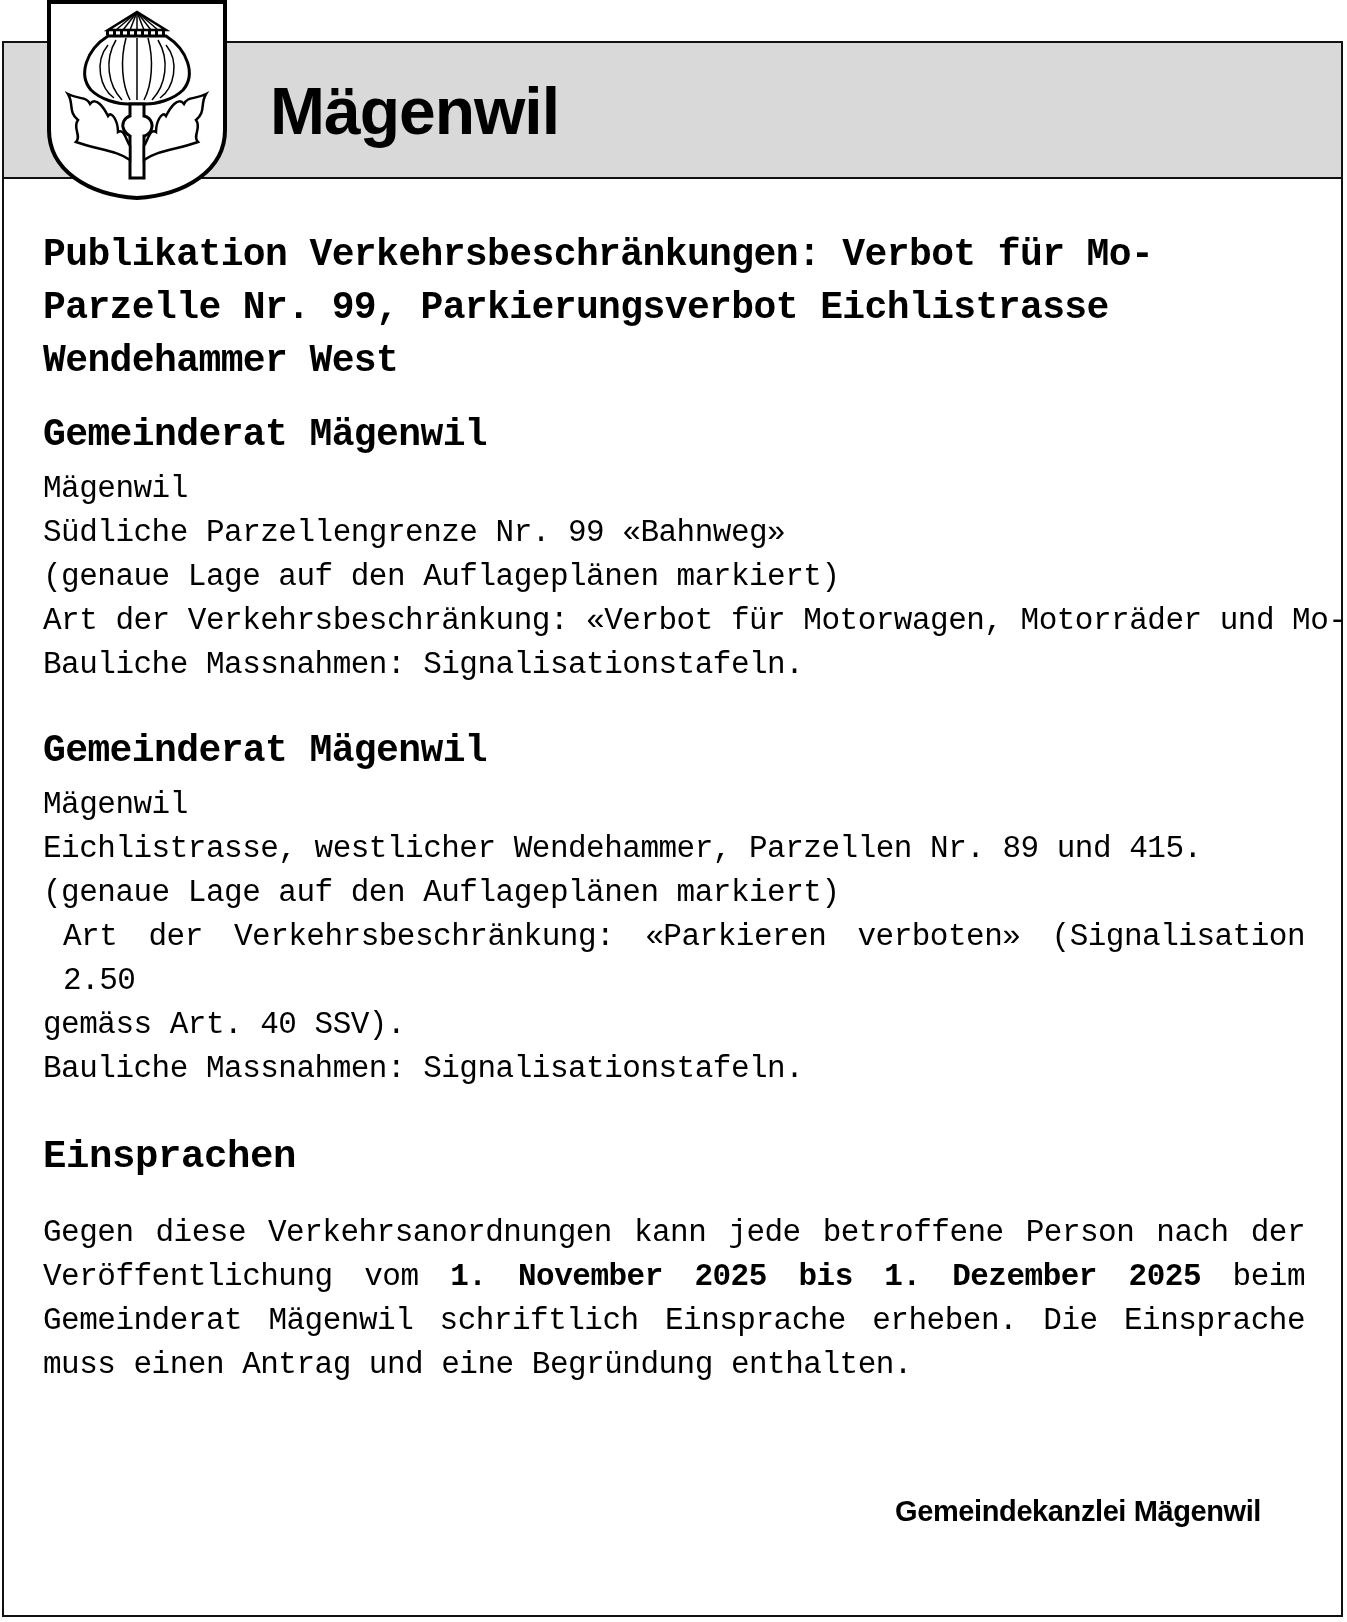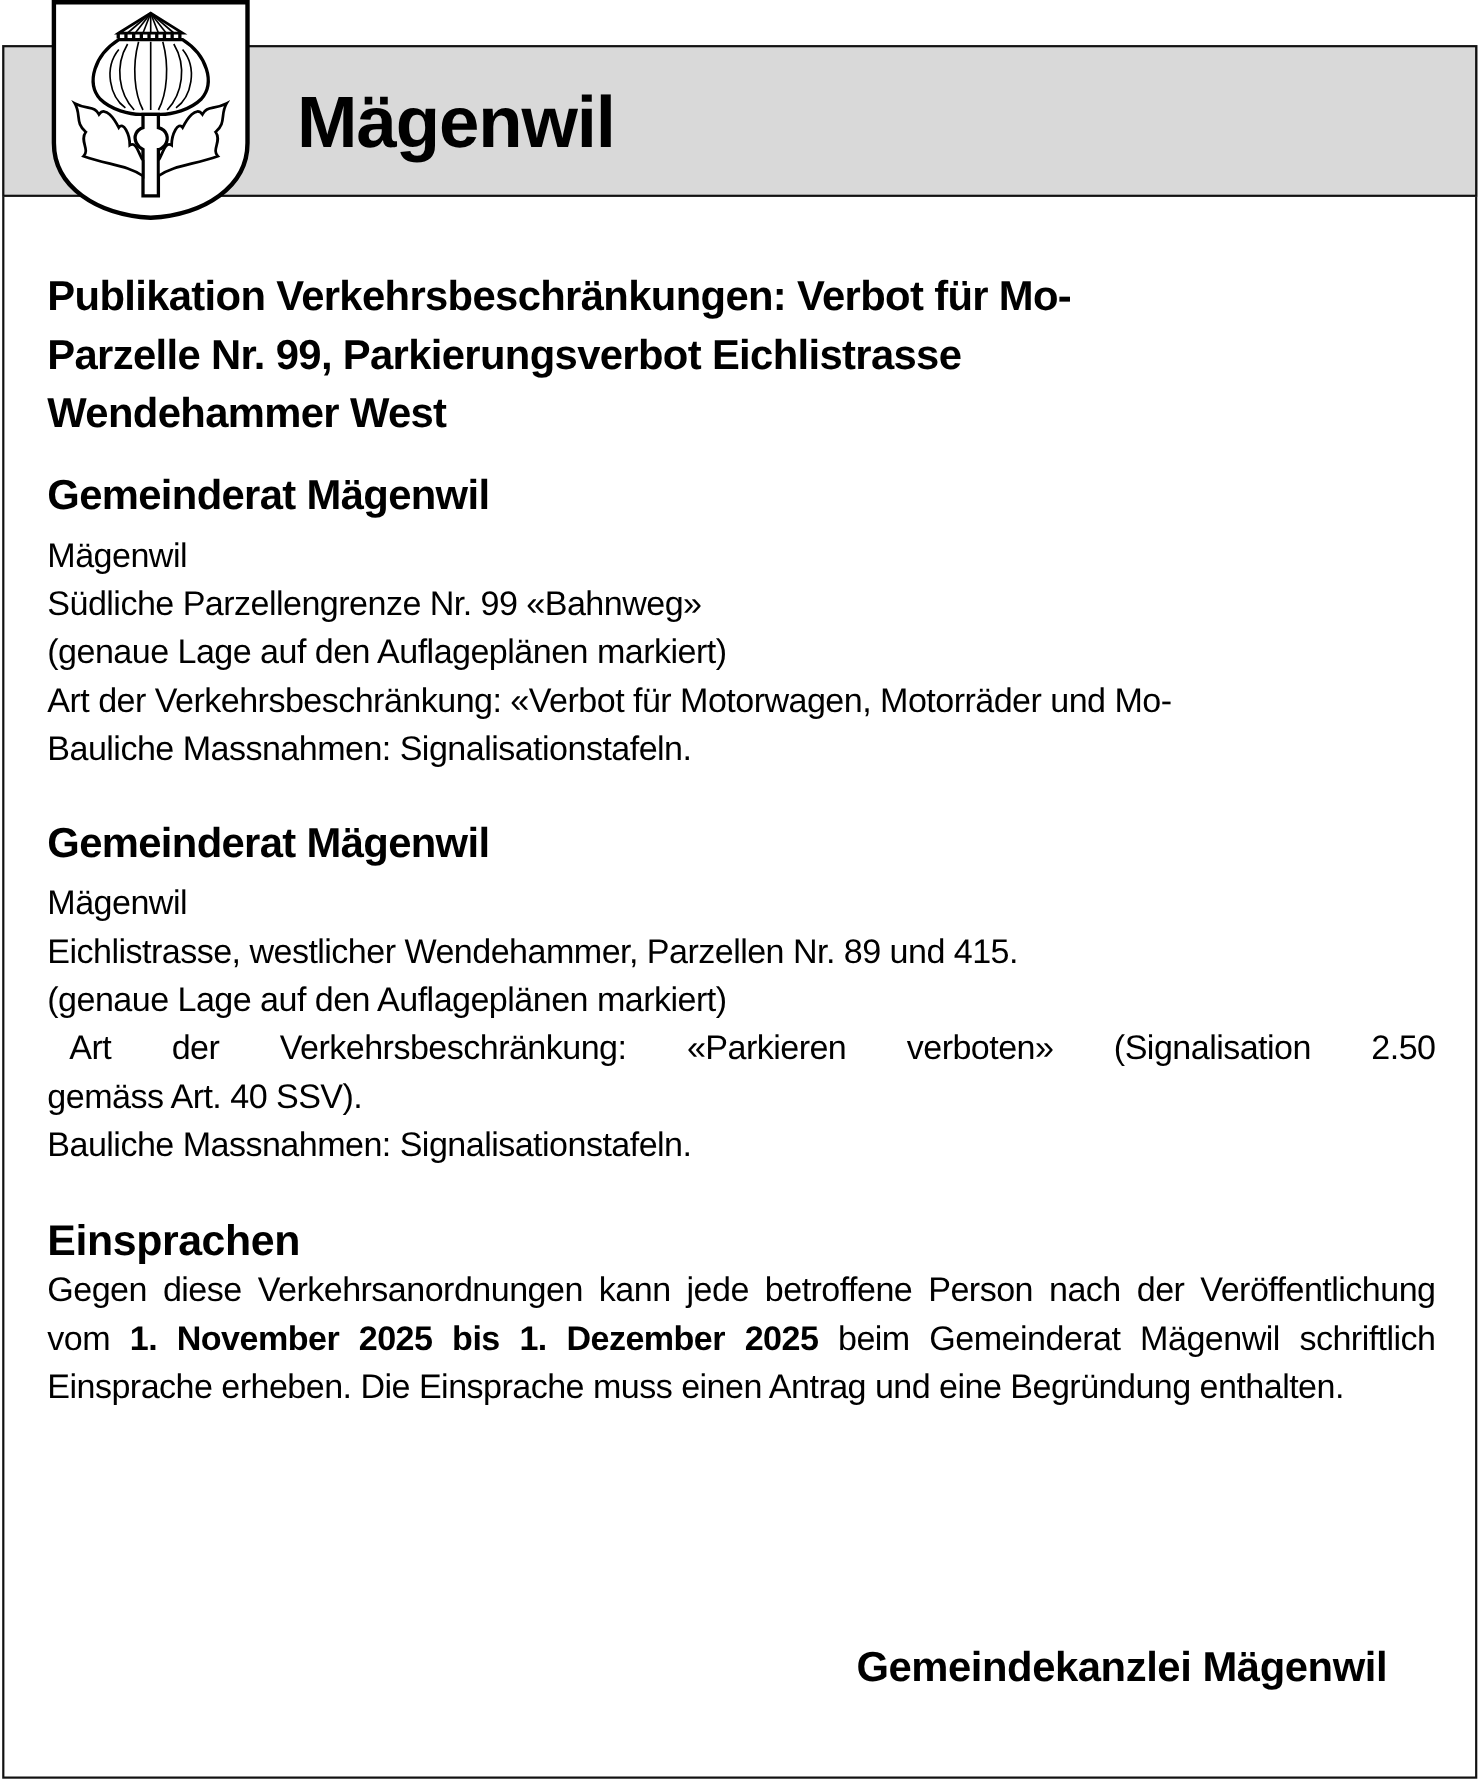--- a/index.html
+++ b/index.html
@@ -5,34 +5,34 @@
     html, body { margin: 0; padding: 0; background: #ffffff; }
     body { width: 1347px; height: 1622px; position: relative; overflow: hidden;
            font-family: "Liberation Sans", sans-serif; color: #000; }
     .frame { position: absolute; left: 2px; top: 41px; width: 1341px; height: 1576px;
              border: 2px solid #111; box-sizing: border-box; background: #fff; }
     .header-band { position: absolute; left: 2px; top: 41px; width: 1341px; height: 138px;
                    background: #d9d9d9; border: 2px solid #111; border-bottom-width: 2px; box-sizing: border-box; }
     .crest { position: absolute; left: 46px; top: 0px; width: 182px; height: 200px; }
     .town-name { position: absolute; left: 270px; top: 78px; font-size: 66px; font-weight: 700;
                  letter-spacing: -1px; line-height: 1; }
-    .content { position: absolute; left: 43px; top: 244px; width: 1262px; }
+    .content { position: absolute; left: 43px; top: 228px; width: 1262px; font-family: Liberation Mono, monospace; }
     .main-title { font-size: 38px; font-weight: 700; line-height: 53px; margin: 0;
                   letter-spacing: -0.6px; }
     .section { margin-top: 22px; }
     .section + .section { margin-top: 38px; }
     .section-title { font-size: 38px; font-weight: 700; line-height: 52px; margin: 16px 0 6px 0;
                      letter-spacing: -0.6px; }
     .line { font-size: 31px; line-height: 44px; letter-spacing: -0.5px; white-space: nowrap; }
     .line.justify { text-align: justify; text-align-last: justify; white-space: normal; margin-left: 20px; }
     .obj { margin-top: 44px; }
     .obj-title { font-size: 39px; font-weight: 700; line-height: 44px; letter-spacing: -0.4px; }
     .obj-text { font-size: 31px; line-height: 44px; letter-spacing: -0.5px; }
     .obj-text b { font-weight: 700; }
-    .signature { position: absolute; right: 86px; top: 1495px; font-size: 38px; font-weight: 700;
+    .signature { position: absolute; right: 86px; top: 1495px; font-size: 29px; font-weight: 700;
                  letter-spacing: -0.4px; }
   </style>
 </head>
 <body>
 
 <div class="frame"></div>
 <div class="header-band"></div>
 
 <svg class="crest" viewBox="0 0 182 200" xmlns="http://www.w3.org/2000/svg">
   <path d="M3 2 H179 V130 C179 170 140 195 91 198 C42 195 3 170 3 130 Z" fill="#fff" stroke="#000" stroke-width="4"></path>
@@ -89,17 +89,17 @@
     <div class="line">Mägenwil</div>
     <div class="line">Eichlistrasse, westlicher Wendehammer, Parzellen Nr. 89 und 415.</div>
     <div class="line">(genaue Lage auf den Auflageplänen markiert)</div>
     <div class="line justify">Art der Verkehrsbeschränkung: «Parkieren verboten» (Signalisation 2.50</div>
     <div class="line">gemäss Art. 40 SSV).</div>
     <div class="line">Bauliche Massnahmen: Signalisationstafeln.</div>
   </div>
 
   <div class="obj">
     <div class="obj-title">Einsprachen</div>
-    <div class="obj-text" style="text-align: justify; hyphens: manual;"><span>Gegen diese Verkehrsanordnungen kann jede betroffene Person nach der Veröffentlichung vom </span><b>1. November 2025 bis 1. Dezember 2025</b><span> beim Gemeinderat Mägenwil schriftlich Einsprache erheben. Die Einsprache muss einen Antrag und eine Begründung enthalten.</span></div>
+    <div class="obj-text" style="text-align: justify; hyphens: manual; margin-top: 32px;"><span>Gegen diese Verkehrsanordnungen kann jede betroffene Person nach der Veröffentlichung vom </span><b>1. November 2025 bis 1. Dezember 2025</b><span> beim Gemeinderat Mägenwil schriftlich Einsprache erheben. Die Einsprache muss einen Antrag und eine Begründung enthalten.</span></div>
   </div>
 </div>
 
 <div class="signature">Gemeindekanzlei Mägenwil</div>
 
 </body></html>

